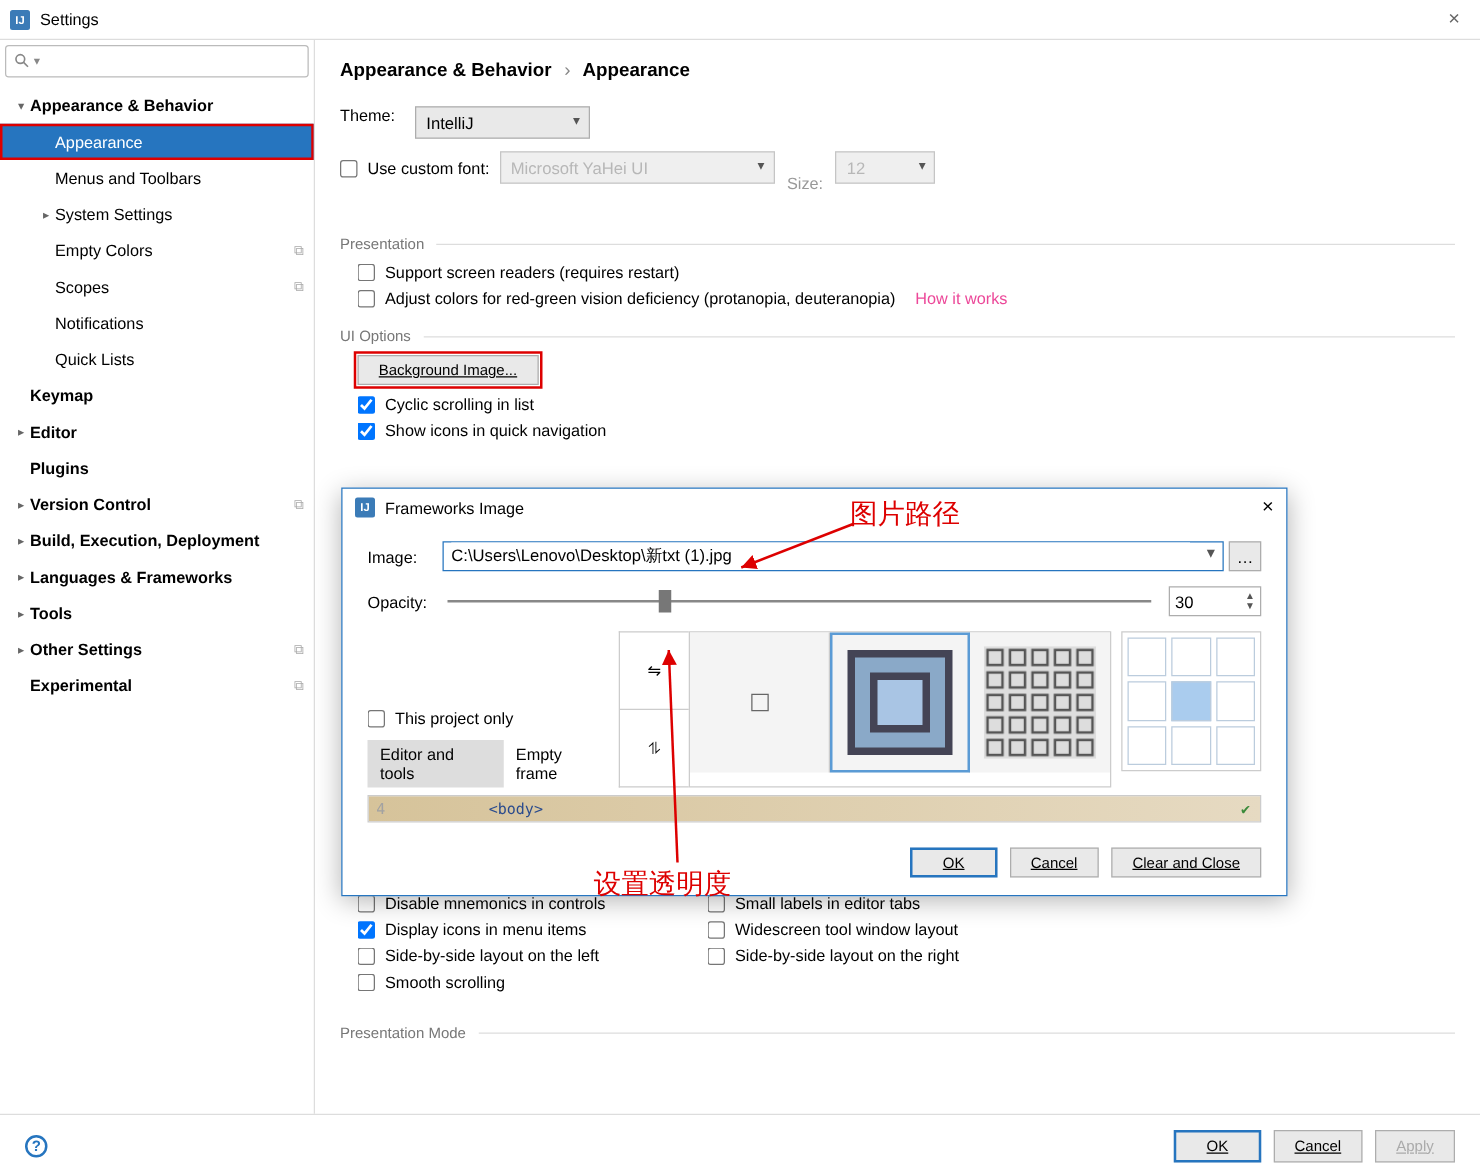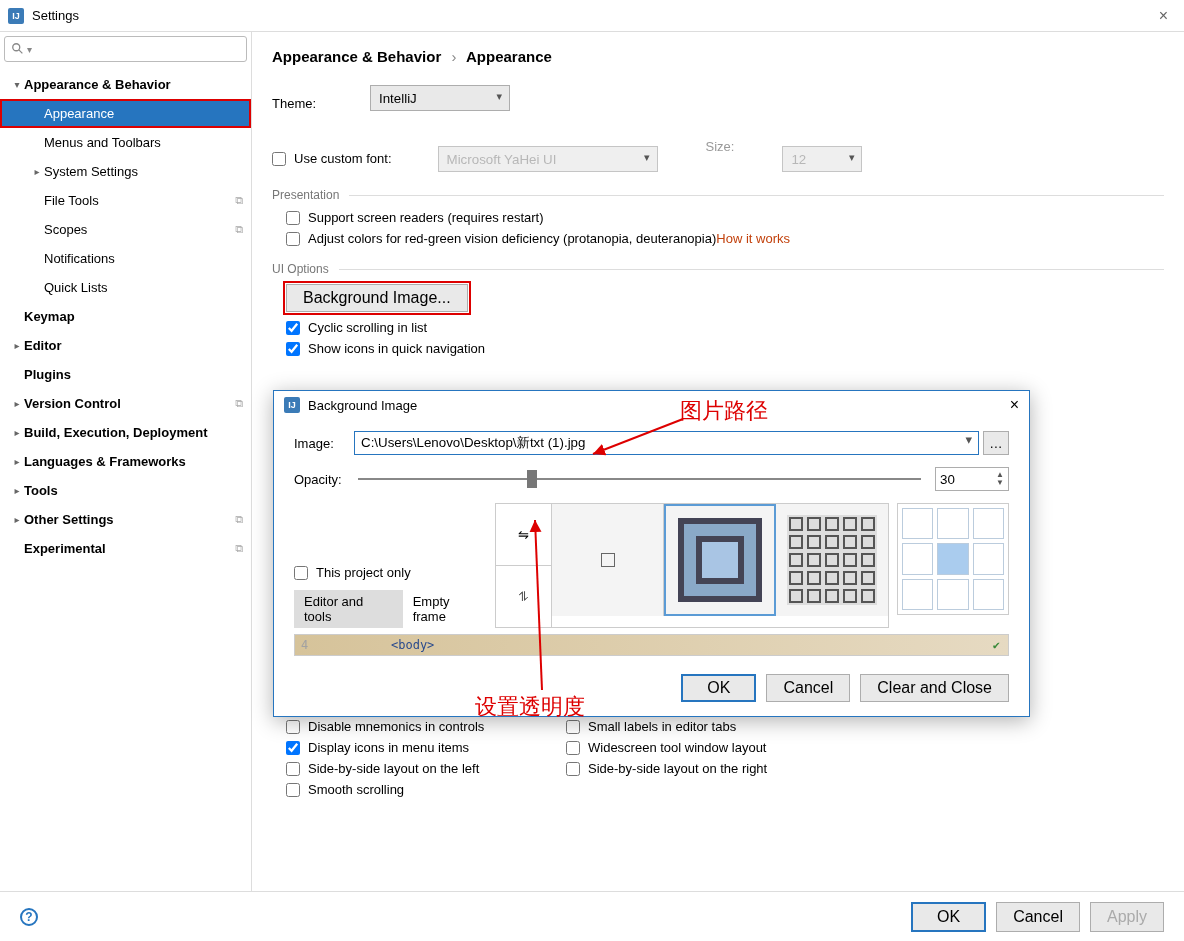--- a/index.html
+++ b/index.html
@@ -15,31 +15,31 @@
 .tree-item { display: flex; align-items: center; height: 29px; padding-left: 10px; cursor: pointer; position: relative; }
 .tree-item .exp { width: 14px; text-align: center; color: #666; font-size: 10px; }
 .tree-item.level1 .label { font-weight: bold; }
 .tree-item.level2 { padding-left: 30px; }
 .tree-item.sel { background: #2675bf; color: #fff; }
 .tree-item.hlred { outline: 2px solid #d00; outline-offset: -2px; }
 .tree-item .tag { margin-left: auto; margin-right: 8px; color: #aaa; font-size: 11px; }
 .content { flex: 1; padding: 16px 20px; overflow: auto; position: relative; }
 .breadcrumb { font-weight: bold; font-size: 15px; margin-bottom: 20px; }
 .breadcrumb .sep { color: #888; font-weight: normal; margin: 0 6px; }
-.row { display: flex; align-items: flex-end; margin-bottom: 10px; gap: 38px; }
+.row { display: flex; align-items: flex-start; margin-bottom: 10px; }
 .row label.lbl { width: 60px; }
 select.combo { height: 26px; border: 1px solid #adadad; background: #e9e9e9; padding: 0 24px 0 8px; appearance: none; position: relative; }
 .combo-wrap { position: relative; display: inline-block; }
 .combo-wrap::after { content: "▾"; position: absolute; right: 8px; top: 5px; pointer-events: none; color: #555; font-size: 11px; }
 .section-label { color: #777; font-size: 12px; margin: 16px 0 8px 0; display: flex; align-items: center; }
 .section-label::after { content: ""; flex: 1; border-top: 1px solid #ddd; margin-left: 10px; }
 .chk { display: flex; align-items: center; margin: 6px 0 6px 14px; }
 .chk input { margin-right: 8px; width: 14px; height: 14px; }
-.link { color: #c2410c; cursor: pointer; }
-.btn { border: 1px solid #adadad; background: #e9e9e9; padding: 4px 16px; cursor: pointer; font-family: inherit; font-size: 16px; }
+.link { color: #ec4899; cursor: pointer; margin-left: 16px; }
+.btn { border: 1px solid #adadad; background: #e9e9e9; padding: 4px 16px; cursor: pointer; font-family: inherit; font-size: 12px; text-decoration: underline; }
 .bgimg-btn { outline: 2px solid #d00; outline-offset: 1px; margin-left: 14px; }
 .checkboxes2col { display: flex; }
 .checkboxes2col .col { width: 280px; }
 
 .dialog { position: absolute; left: 273px; top: 390px; width: 757px; height: 327px; border: 1px solid #2675bf; background: #fff; box-shadow: 0 4px 20px rgba(0,0,0,.3); z-index: 10; display: flex; flex-direction: column; }
 .dialog-title { height: 30px; display: flex; align-items: center; padding: 0 10px; }
 .dialog-title .icon { width: 16px; height: 16px; background: #3b7bb7; border-radius: 2px; margin-right: 8px;display:flex;align-items:center;justify-content:center;color:#fff;font-size:9px;font-weight:bold; }
 .dialog-title .x { margin-left: auto; font-size: 16px; cursor: pointer; }
 .dialog-body { flex: 1; padding: 12px 20px 8px 20px; position: relative; }
 .dlg-row { display: flex; align-items: center; margin-bottom: 12px; }
@@ -115,21 +115,21 @@
         <div class="tree-item level2">
           <span class="exp"></span>
           <span class="label">Menus and Toolbars</span>
         </div>
         <div class="tree-item level2">
           <span class="exp">▸</span>
           <span class="label">System Settings</span>
         </div>
         <div class="tree-item level2">
           <span class="exp"></span>
-          <span class="label">File Tools</span>
+          <span class="label">Empty Colors</span>
           <span class="tag">⧉</span>
         </div>
         <div class="tree-item level2">
           <span class="exp"></span>
           <span class="label">Scopes</span>
           <span class="tag">⧉</span>
         </div>
         <div class="tree-item level2">
           <span class="exp"></span>
           <span class="label">Notifications</span>
@@ -262,27 +262,28 @@
             <input type="checkbox" style="">
             <span>Widescreen tool window layout</span>
           </div>
           <div class="chk">
             <input type="checkbox" style="">
             <span>Side-by-side layout on the right</span>
           </div>
         </div>
     </div>
 
+    <div class="section-label" style="margin-top:20px">Presentation Mode</div>
   </div>
 </div>
 
 <div class="dialog">
   <div class="dialog-title">
     <span class="icon">IJ</span>
-    <span>Background Image</span>
+    <span>Frameworks Image</span>
     <span class="x">×</span>
   </div>
   <div class="dialog-body">
     <div class="dlg-row">
       <span class="dlbl">Image:</span>
       <div class="img-input">
         <input value="C:\Users\Lenovo\Desktop\新txt (1).jpg" style="">
         <span class="dd">▾</span>
       </div>
       <button class="ellipsis-btn">…</button>

